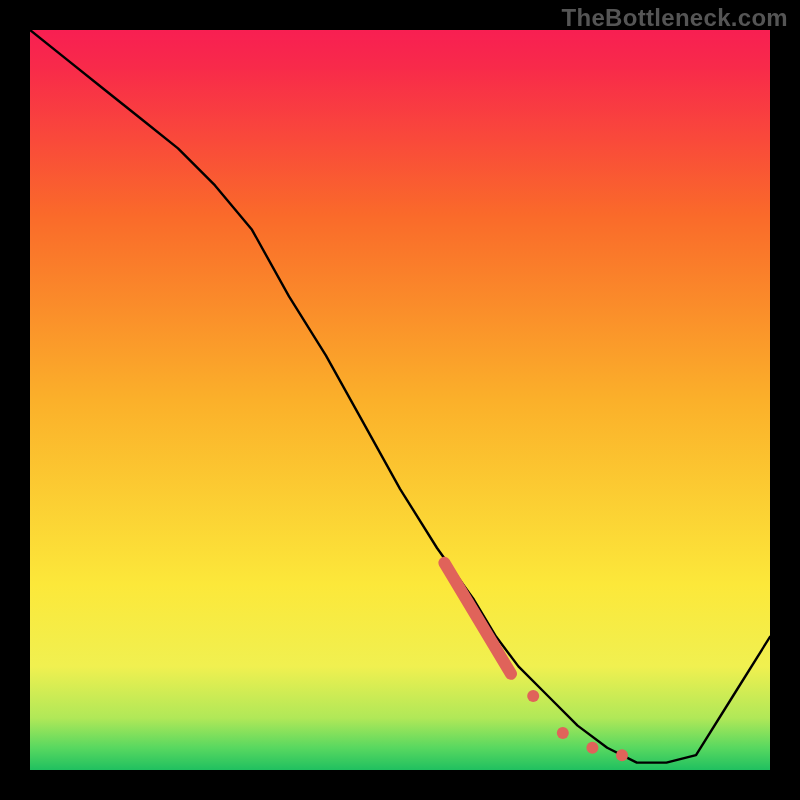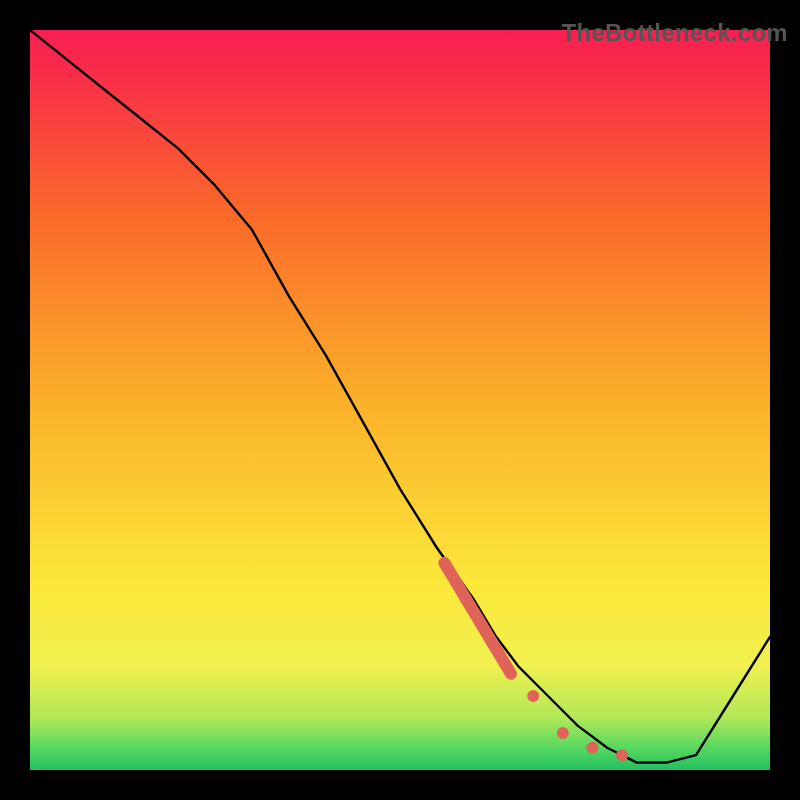--- a/index.html
+++ b/index.html
@@ -5,21 +5,21 @@
   * { margin: 0; padding: 0; box-sizing: border-box; }
   body {
     width: 800px;
     height: 800px;
     background: #000;
     position: relative;
     overflow: hidden;
   }
   .watermark {
     position: absolute;
-    top: 19px;
+    top: 4px;
     right: 12px;
     font-family: Arial, sans-serif;
     font-size: 24px;
     font-weight: bold;
     color: #555;
     z-index: 20;
     letter-spacing: 0.3px;
   }
   .plot-area {
     position: absolute;

